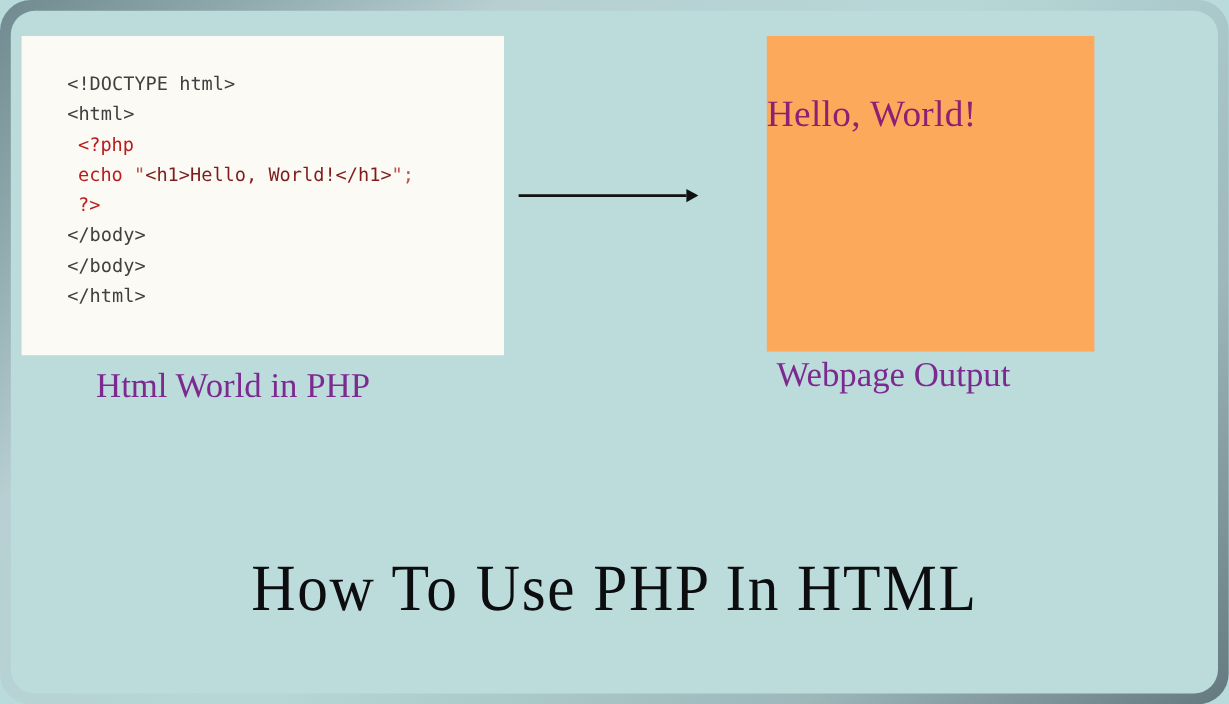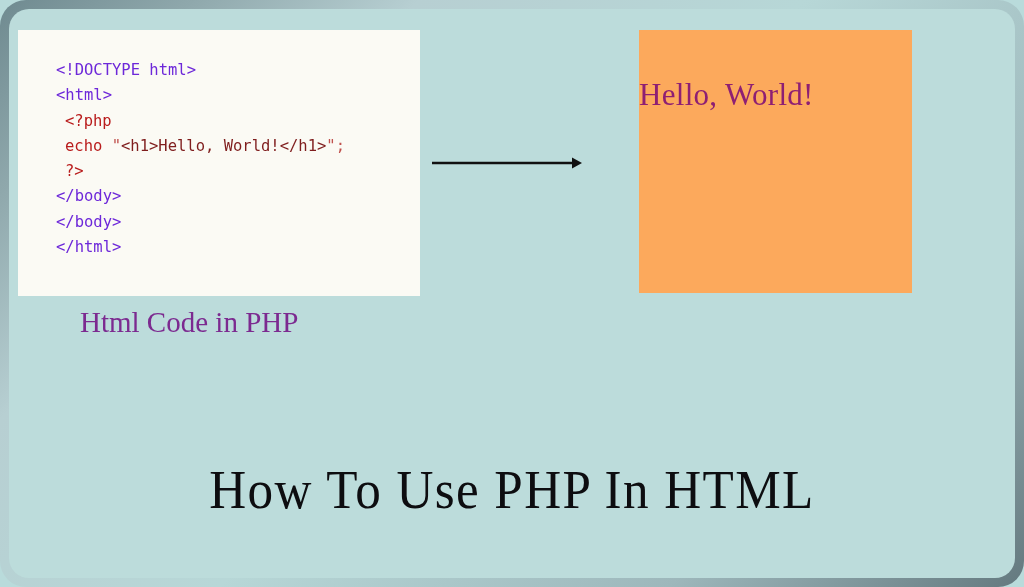--- a/index.html
+++ b/index.html
@@ -51,21 +51,21 @@
   #code-listing {
     margin: 0;
     font-family: "DejaVu Sans Mono", "Liberation Mono", monospace;
     font-size: 15.5px;
     line-height: 25.3px;
     white-space: pre;
     color: #6d6d6d;
     letter-spacing: 0px;
   }
   .code-line { display: block; min-height: 25.3px; }
-  .tok-markup { color: #6d28d9; }
+  .tok-markup { color: #404040; }
   .tok-php    { color: #b91c1c; }
   .tok-str    { color: #c0514d; }
   .tok-embed  { color: #7f1d1d; }
   .indent1 { padding-left: 9px; }
 
   
   #flow-arrow {
     position: absolute;
     left: 423px;
     top: 144px;
@@ -125,30 +125,31 @@
 </head>
 <body>
 
 <div id="infographic">
   <div id="canvas-inner">
 
     <div id="code-panel">
       <code id="code-listing"><span class="code-line"><span class="tok-markup">&lt;!DOCTYPE html&gt;</span></span><span class="code-line"><span class="tok-markup">&lt;html&gt;</span></span><span class="code-line indent1"><span class="tok-php">&lt;?php</span></span><span class="code-line indent1"><span class="tok-php">echo </span><span class="tok-str">"</span><span class="tok-embed">&lt;h1&gt;Hello, World!&lt;/h1&gt;</span><span class="tok-str">";</span></span><span class="code-line indent1"><span class="tok-php">?&gt;</span></span><span class="code-line"><span class="tok-markup">&lt;/body&gt;</span></span><span class="code-line"><span class="tok-markup">&lt;/body&gt;</span></span><span class="code-line"><span class="tok-markup">&lt;/html&gt;</span></span></code>
     </div>
 
-    <div class="caption" id="caption-code">Html Code in PHP</div>
+    <div class="caption" id="caption-code">Html World in PHP</div>
 
     <div id="flow-arrow">
       <svg width="150" height="20" viewBox="0 0 150 20" aria-hidden="true">
         <line x1="0" y1="10" x2="140" y2="10" stroke="#111111" stroke-width="2.4"></line>
         <polygon points="140,4.5 150,10 140,15.5" fill="#111111"></polygon>
       </svg>
     </div>
 
     <div id="output-panel">
       <h1 id="output-heading">Hello, World!</h1>
     </div>
 
+    <div class="caption" id="caption-output">Webpage Output</div>
 
     <h2 id="main-title">How To Use PHP In HTML</h2>
 
   </div>
 </div>
 
 </body></html>

